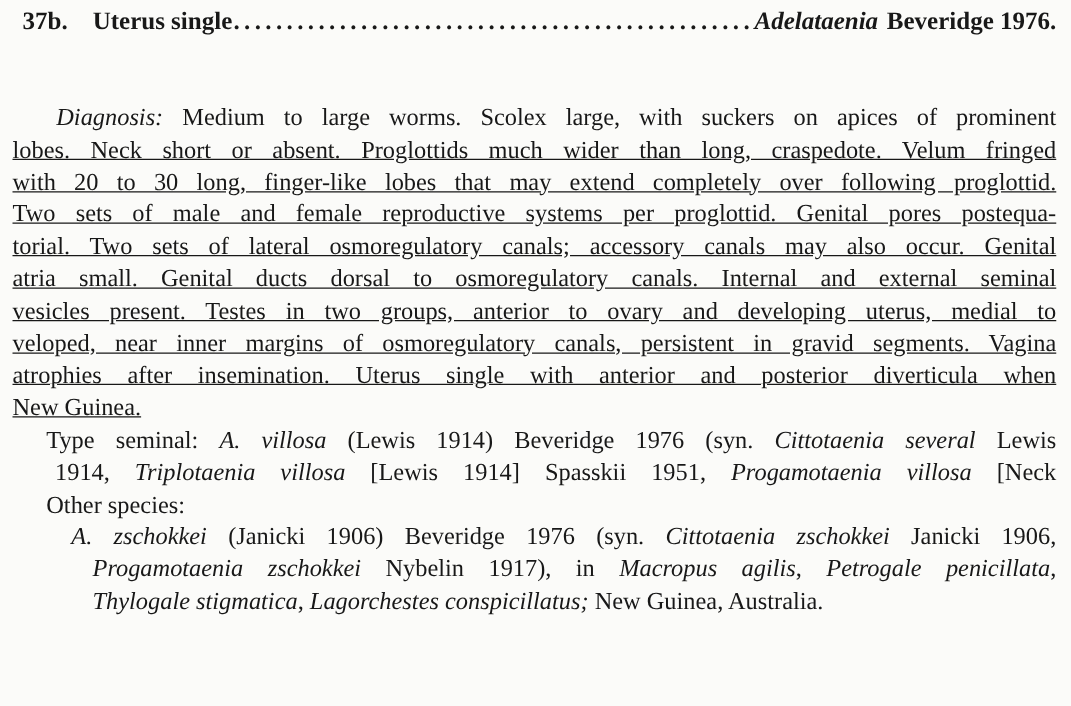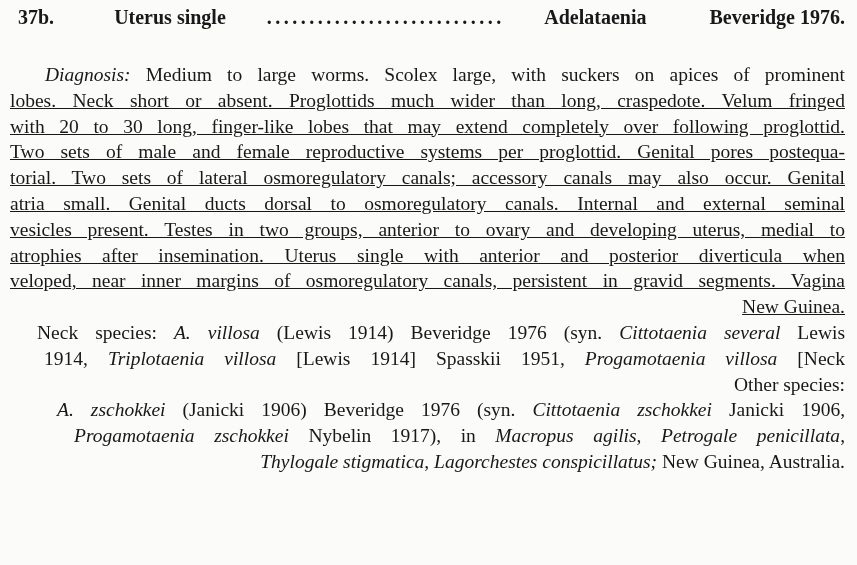--- a/index.html
+++ b/index.html
@@ -22,41 +22,41 @@
   }
   
   .heading {
     display: flex;
     align-items: flex-end;
     font-size: 20px;
     line-height: 26px;
     font-weight: 700;
     padding-left: 8px;
     white-space: nowrap;
-    gap: 40px;
   }
   .heading .num { margin-right: 20px; }
   .heading .leader {
     flex: 1 1 auto;
     overflow: hidden;
     min-width: 0;
     letter-spacing: 3.5px;
     margin: 0 1px;
   }
   .heading .genus {
-    margin-right: 23px;
+    font-style: italic;
+    margin-right: 7px;
   }
   
   .bodytext {
-    margin-top: 32px;
+    margin-top: 52px;
     font-size: 19.5px;
     line-height: 25.8px;
   }
   .tline {
-    text-align: right;
+    text-align: left;
     white-space: normal;
   }
   .tline.just {
     text-align: justify;
     text-align-last: justify;
   }
   .it { font-style: italic; }
   .indf { padding-left: 35px; }
   .ind0 { padding-left: 0; text-decoration: underline; }
   .ind1 { padding-left: 27px; }
@@ -78,24 +78,24 @@
   </div>
 
   <div class="bodytext">
       <div class="tline indf just"><span class="it">Diagnosis:</span><span> Medium to large worms. Scolex large, with suckers on apices of prominent</span></div>
       <div class="tline ind0 just"><span>lobes. Neck short or absent. Proglottids much wider than long, craspedote. Velum fringed</span></div>
       <div class="tline ind0 just"><span>with 20 to 30 long, finger-like lobes that may extend completely over following proglottid.</span></div>
       <div class="tline ind0 just"><span>Two sets of male and female reproductive systems per proglottid. Genital pores postequa-</span></div>
       <div class="tline ind0 just"><span>torial. Two sets of lateral osmoregulatory canals; accessory canals may also occur. Genital</span></div>
       <div class="tline ind0 just"><span>atria small. Genital ducts dorsal to osmoregulatory canals. Internal and external seminal</span></div>
       <div class="tline ind0 just"><span>vesicles present. Testes in two groups, anterior to ovary and developing uterus, medial to</span></div>
+      <div class="tline ind0 just"><span>veloped, near inner margins of osmoregulatory canals, persistent in gravid segments. Vagina</span></div>
       <div class="tline ind0 just"><span>atrophies after insemination. Uterus single with anterior and posterior diverticula when</span></div>
-      <div class="tline ind0 just"><span>veloped, near inner margins of osmoregulatory canals, persistent in gravid segments. Vagina</span></div>
       <div class="tline ind0"><span>New Guinea.</span></div>
-      <div class="tline ind1 just"><span>Neck species: </span><span class="it">A. villosa</span><span> (Lewis 1914) Beveridge 1976 (syn. </span><span class="it">Cittotaenia several</span><span> Lewis</span></div>
+      <div class="tline ind1 just"><span>Type seminal: </span><span class="it">A. villosa</span><span> (Lewis 1914) Beveridge 1976 (syn. </span><span class="it">Cittotaenia several</span><span> Lewis</span></div>
       <div class="tline ind2 just"><span>1914, </span><span class="it">Triplotaenia villosa</span><span> [Lewis 1914] Spasskii 1951, </span><span class="it">Progamotaenia villosa</span><span> [Neck</span></div>
       <div class="tline ind1"><span>Other species:</span></div>
       <div class="tline ind3 just"><span class="it">A. zschokkei</span><span> (Janicki 1906) Beveridge 1976 (syn. </span><span class="it">Cittotaenia zschokkei</span><span> Janicki 1906,</span></div>
       <div class="tline ind4 just"><span class="it">Progamotaenia zschokkei</span><span> Nybelin 1917), in </span><span class="it">Macropus agilis</span><span>, </span><span class="it">Petrogale penicillata</span><span>,</span></div>
       <div class="tline ind4"><span class="it">Thylogale stigmatica</span><span>, </span><span class="it">Lagorchestes conspicillatus;</span><span> New Guinea, Australia.</span></div>
     </div>
 
 </div>
 
 </body></html>

